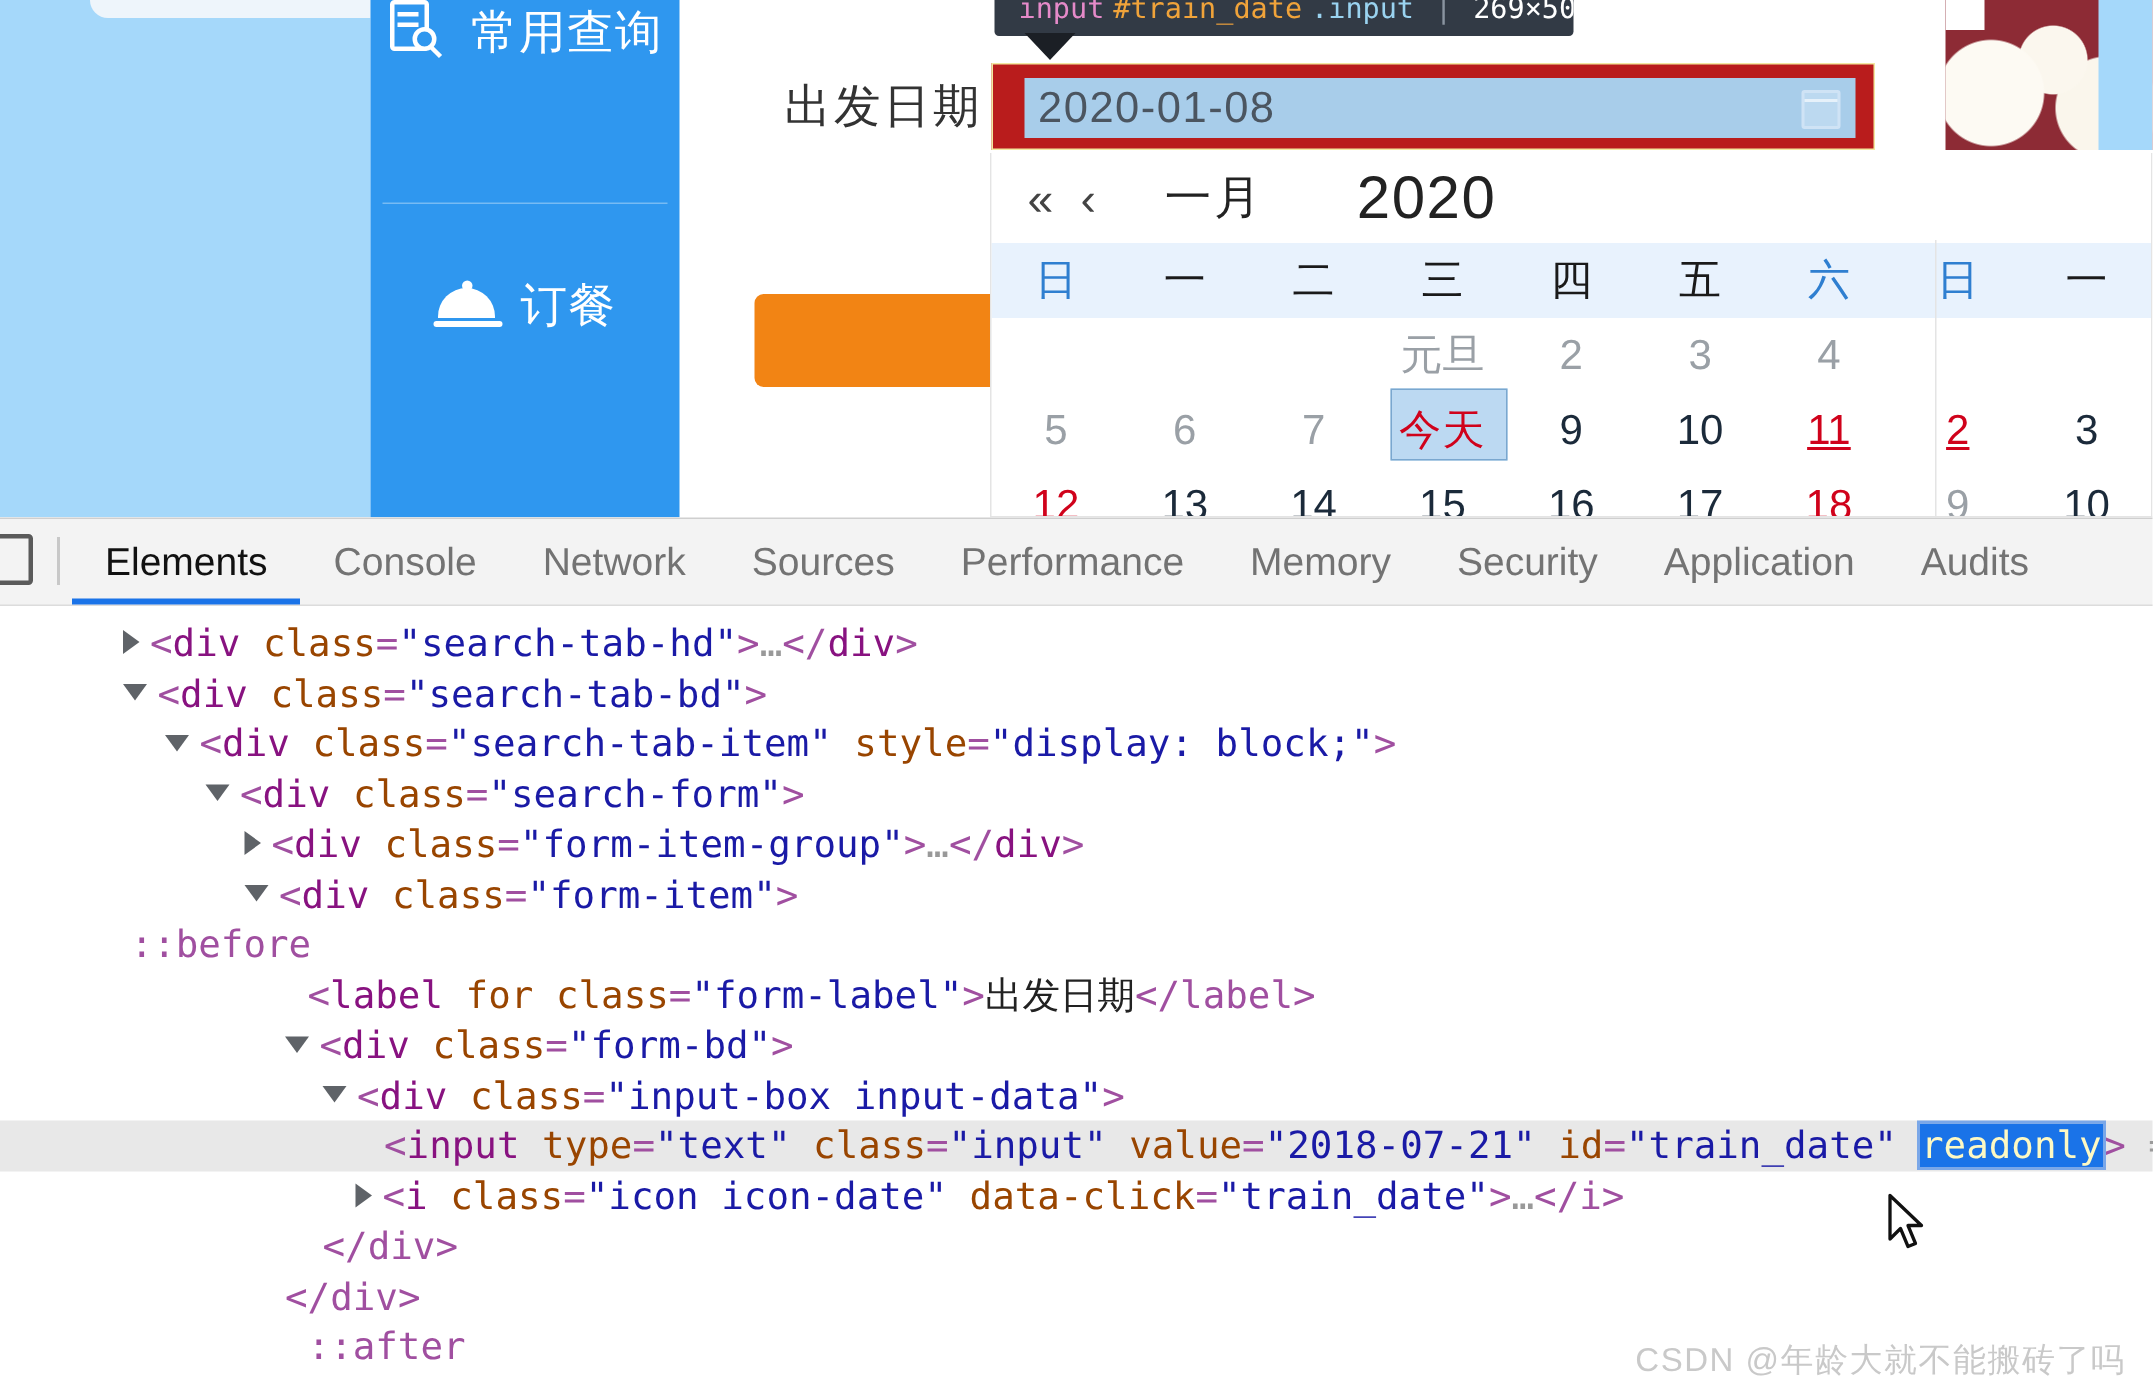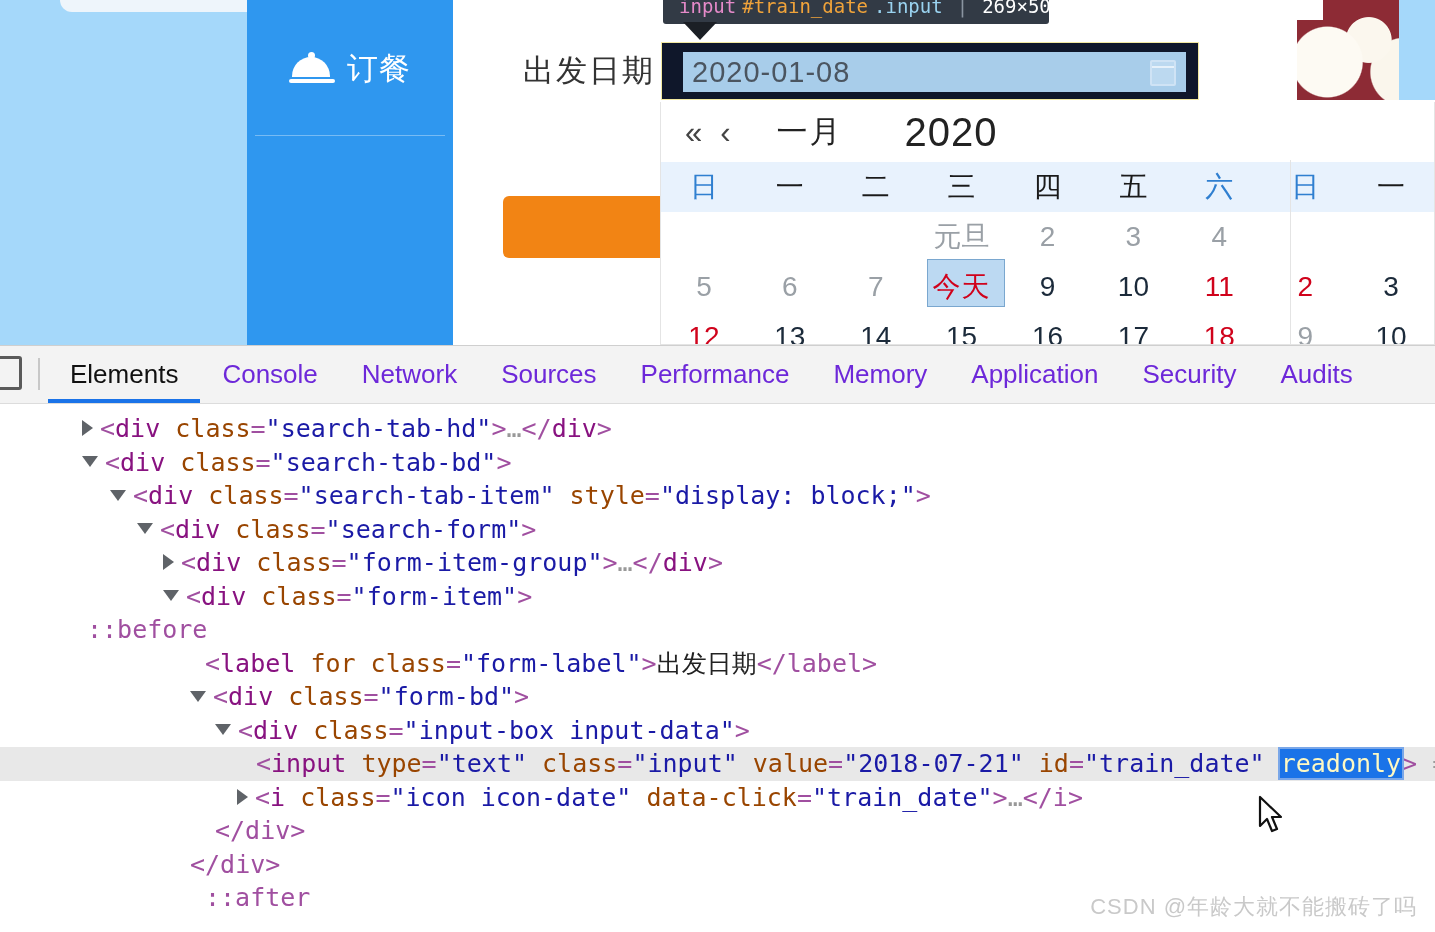--- a/index.html
+++ b/index.html
@@ -109,22 +109,22 @@
   .dt-tooltip .sep { color:#8a94a0; margin:0 8px; }
   .dt-tooltip .dim { color:#ffffff; }
   .dt-arrow {
     position:absolute; left:683px; top:22px; width:0; height:0;
     border-left:17px solid transparent; border-right:17px solid transparent;
     border-top:18px solid #1b1f25;
   }
 
   
   .input-highlight {
-    position:absolute; left:661px; top:42px; width:538px; height:58px;
-    background:#0f172a; border:1px solid #f2e9a0;
+    position:absolute; left:661px; top:42px; width:589px; height:58px;
+    background:#b91c1c; border:1px solid #f2e9a0;
   }
   .input-inner {
     position:absolute; left:21px; top:9px; right:12px; height:40px;
     background:#a8cdea;
     display:flex; align-items:center;
   }
   .input-inner .val {
     font-size:29px; color:#4b5560; letter-spacing:1px; padding-left:9px;
   }
   .cal-glyph {
@@ -159,21 +159,21 @@
   .dp-weekrow .wk.dark { color:#1a1a1a; }
   .dp-sep { position:absolute; left:1290px; top:160px; width:1px; height:185px; background:#e4e4e4; }
 
   .dp-grid { position:relative; }
   .dp-row { display:flex; height:50px; align-items:center; }
   .dp-row .cell {
     width:94px; text-align:center; font-size:28px; color:#333;
     position:relative;
   }
   .cell.muted  { color:#9aa0a6; }
-  .cell.red    { color:#d0021b; }
+  .cell.red    { color:#d0021b;text-decoration:underline; }
   .cell.dark   { color:#1b2a3a; }
   .cell.today  { color:#d0021b; }
   .cell.today .box {
     position:absolute; left:8px; top:-9px; width:78px; height:48px;
     background:#bcd9f2; border:1px solid #7aa7cf;
   }
   .cell.today .txt { position:relative; z-index:2; letter-spacing:1px; }
 
   
   .devtools {
@@ -187,21 +187,21 @@
   .dev-tool-icon {
     position:absolute; left:-8px; top:10px; width:30px; height:34px;
     border:3px solid #5a5a5a; border-radius:3px; background:#f3f3f3;
   }
   .dt-vsep {
     position:absolute; left:38px; top:12px; width:2px; height:32px;
     background:#c8c8c8;
   }
   .dt-tabs { display:flex; align-items:flex-end; height:58px; margin-left:48px;margin-top:17px; }
   .dt-tab {
-    font-size:26px; color:#6d28d9; padding:0 22px; height:58px;
+    font-size:26px; color:#737373; padding:0 22px; height:58px;
     display:flex; align-items:center; position:relative; white-space:nowrap;
   }
   .dt-tab.active { color:#111; }
   .dt-tab.active:after {
     content:""; position:absolute; left:0; right:0; bottom:0;
     height:4px; background:#1a73e8;
   }
 
   .dom {
     padding:8px 0 0 0;
@@ -249,20 +249,31 @@
 </head>
 <body>
 
 <div class="page-area">
 
   <div class="page-bg-left">
     <div class="page-bg-left-top"></div>
   </div>
 
   <div class="sidebar">
+    <div class="side-item first">
+      <div class="s-inner">
+        <span class="icon-srch">
+          <span class="doc"></span>
+            <span class="l1"></span>
+            <span class="l2"></span>
+            <span class="mag"></span>
+        </span>
+        <span class="side-label">常用查询</span>
+      </div>
+    </div>
     <div class="side-div"></div>
     <div class="side-item">
       <div class="s-inner">
         <span class="icon-bell">
           <span class="knob"></span>
             <span class="dome"></span>
             <span class="base"></span>
         </span>
         <span class="side-label">订餐</span>
       </div>
@@ -357,22 +368,22 @@
   <div class="dt-topbar">
     <div class="dev-tool-icon"></div>
     <div class="dt-vsep"></div>
     <div class="dt-tabs">
       <div class="dt-tab active">Elements</div>
       <div class="dt-tab">Console</div>
       <div class="dt-tab">Network</div>
       <div class="dt-tab">Sources</div>
       <div class="dt-tab">Performance</div>
       <div class="dt-tab">Memory</div>
+      <div class="dt-tab">Security</div>
       <div class="dt-tab">Application</div>
-      <div class="dt-tab">Security</div>
       <div class="dt-tab">Audits</div>
     </div>
   </div>
 
   <div class="dom">
 
     <div class="line" style="padding-left:82px">
       <span class="tri closed"></span><span class="pk">&lt;</span><span class="tg">div</span>
       <span class="at">class</span><span class="pk">=</span><span class="vl">"search-tab-hd"</span><span class="pk">&gt;</span><span class="gy">…</span><span class="pk">&lt;/</span><span class="tg">div</span><span class="pk">&gt;</span>
     </div>

